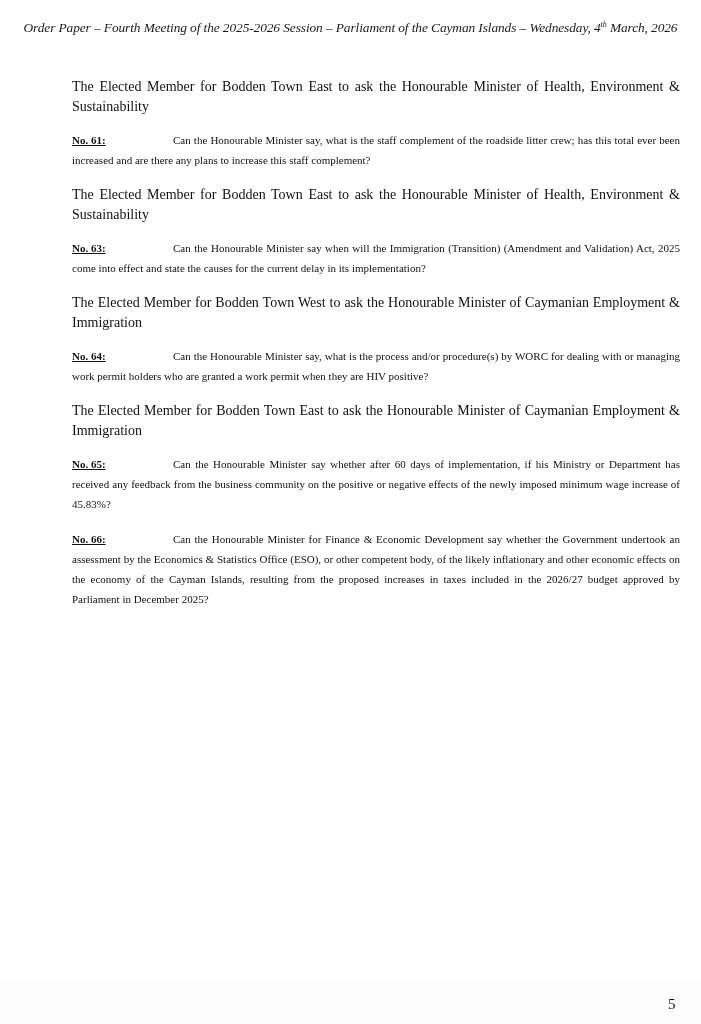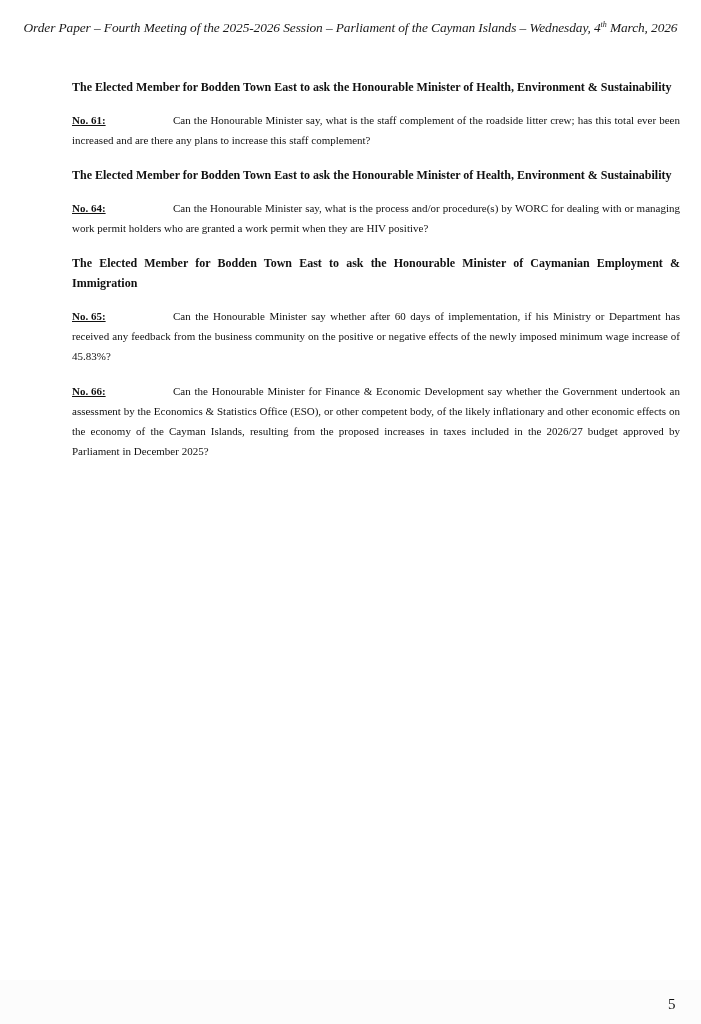--- a/index.html
+++ b/index.html
@@ -9,21 +9,21 @@
   }
   .header {
     position: absolute; top: 20px; left: 0; width: 701px; text-align: center;
     font-style: italic; font-size: 13.4px; letter-spacing: -0.1px; color: #1a1a1a;
     white-space: nowrap;
   }
   .header sup { font-size: 8px; }
   .content { position: absolute; top: 77px; left: 72px; width: 608px; }
   .section { margin: 0; }
   .heading {
-    font-weight: bold; font-size: 12px; line-height: 20px; text-align: justify;
+    font-weight: normal; font-size: 14px; line-height: 20px; text-align: justify;
     margin: 0 0 13px 0;
   }
   .question {
     font-size: 11px; line-height: 20px; text-align: justify; margin: 0 0 15px 0;
   }
   .qnum { font-weight: bold; text-decoration: underline; display: inline-block; width: 101px; }
   .page-num {
     position: absolute; top: 996px; left: 668px; font-size: 15px; color: #111;
   }
   .footer-band { position: absolute; top: 980px; left: 0; width: 701px; height: 44px; background: #fcfcfc; }
@@ -35,22 +35,24 @@
 
 <div class="content">
   <div class="section">
     <p class="heading">The Elected Member for Bodden Town East to ask the Honourable Minister of Health, Environment &amp; Sustainability</p>
     <p class="question"><span class="qnum">No. 61:</span><span>Can the Honourable Minister say, what is the staff complement of the roadside litter crew; has this total ever been increased and are there any plans to increase this staff complement?</span></p>
   </div>
   <div class="section">
     <p class="heading">The Elected Member for Bodden Town East to ask the Honourable Minister of Health, Environment &amp; Sustainability</p>
   </div>
   <div class="section">
+    <p class="question"><span class="qnum">No. 63:</span><span>Can the Honourable Minister say when will the Immigration (Transition) (Amendment and Validation) Act, 2025 come into effect and state the causes for the current delay in its implementation?</span></p>
   </div>
   <div class="section">
+    <p class="heading">The Elected Member for Bodden Town West to ask the Honourable Minister of Caymanian Employment &amp; Immigration</p>
     <p class="question"><span class="qnum">No. 64:</span><span>Can the Honourable Minister say, what is the process and/or procedure(s) by WORC for dealing with or managing work permit holders who are granted a work permit when they are HIV positive?</span></p>
   </div>
   <div class="section">
     <p class="heading">The Elected Member for Bodden Town East to ask the Honourable Minister of Caymanian Employment &amp; Immigration</p>
     <p class="question"><span class="qnum">No. 65:</span><span>Can the Honourable Minister say whether after 60 days of implementation, if his Ministry or Department has received any feedback from the business community on the positive or negative effects of the newly imposed minimum wage increase of 45.83%?</span></p>
   </div>
   <div class="section">
     <p class="question"><span class="qnum">No. 66:</span><span>Can the Honourable Minister for Finance &amp; Economic Development say whether the Government undertook an assessment by the Economics &amp; Statistics Office (ESO), or other competent body, of the likely inflationary and other economic effects on the economy of the Cayman Islands, resulting from the proposed increases in taxes included in the 2026/27 budget approved by Parliament in December 2025?</span></p>
   </div>
 </div>

